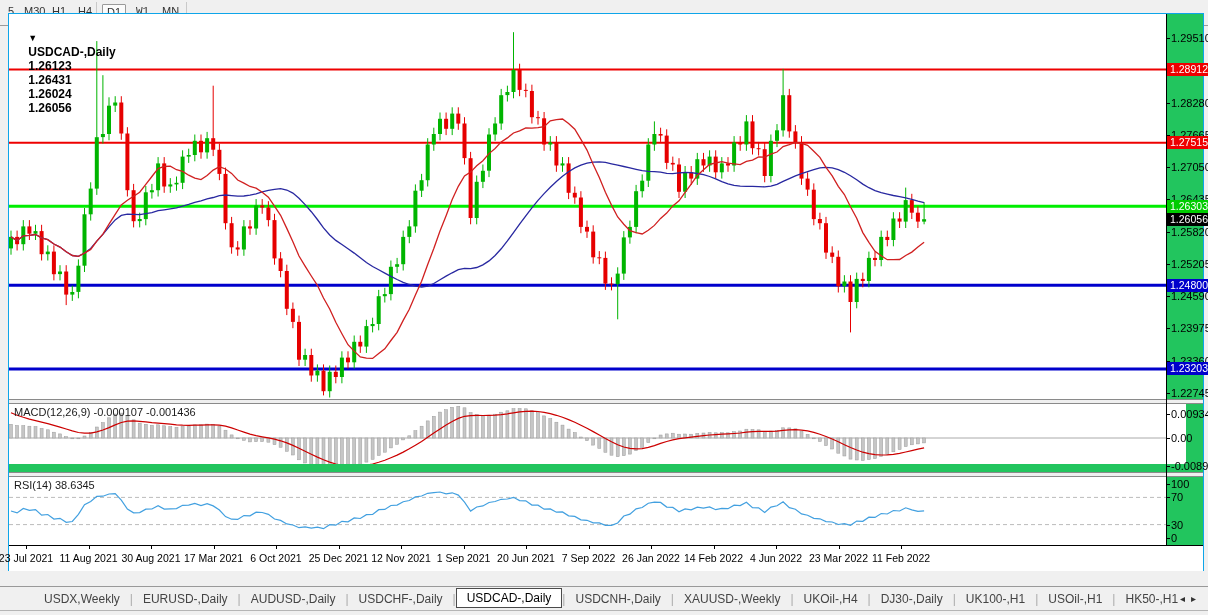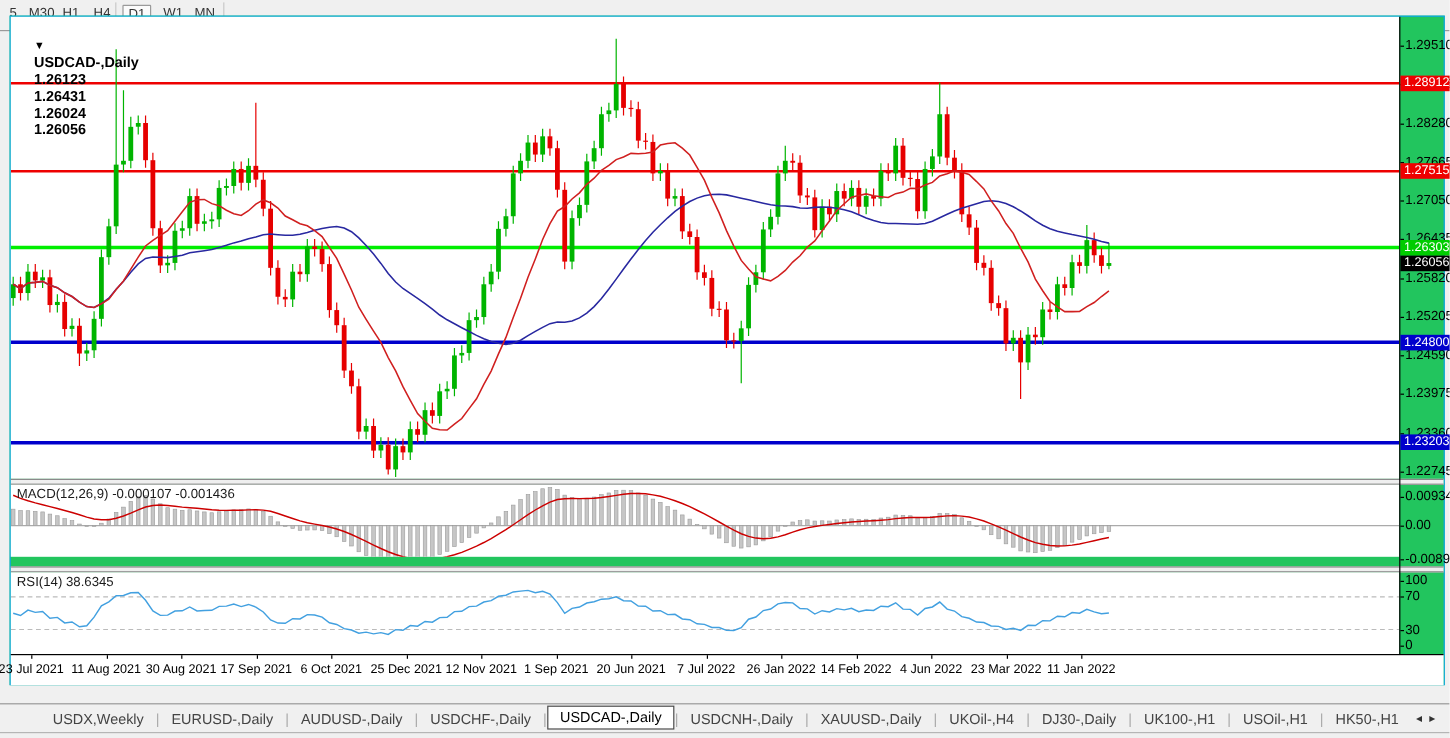--- a/index.html
+++ b/index.html
@@ -37,21 +37,21 @@
 </style>
 </head>
 <body>
 
 <div class="toolbar" id="tfbar">
     <span class="tf" style="left: 4px;">5</span>
     <span class="tf" style="left: 20px;">M30</span>
     <span class="tf" style="left: 48px;">H1</span>
     <span class="tf" style="left: 74px;">H4</span>
     <span class="tf active" style="left: 102px;">D1</span>
-    <span class="tf" style="left: 132px;">W1</span>
+    <span class="tf" style="left: 132px; font-family: Liberation Mono, monospace;">W1</span>
     <span class="tf" style="left: 158px;">MN</span>
     <span class="tbsep" style="left: 96px;"></span>
     <span class="tbsep" style="left: 186px;"></span>
   </div>
 
 <div class="chartwin">
 
   <div class="panel" id="mainPanel" style="top:0;height:385px;">
       <svg width="1157" height="385" xmlns="http://www.w3.org/2000/svg">
         <g>
@@ -375,21 +375,21 @@
     <span class="arr">▼</span>
     <span>USDCAD-,Daily</span>
     <span>1.26123</span>
     <span>1.26431</span>
     <span>1.26024</span>
     <span>1.26056</span>
   </div>
 
   <div class="sep" style="top:385px;"></div>
 
-  <div class="panel" id="macdPanel" style="top:390px;height:60px;">
+  <div class="panel" id="macdPanel" style="top:390px;height:60px;padding-left:20px;">
       <svg width="1157" height="68" xmlns="http://www.w3.org/2000/svg">
         <line x1="0" y1="34.0" x2="1157" y2="34.0" stroke="#aaaaaa" stroke-width="1"></line>
         <g>
           <rect x="0.5" y="20.3" width="3" height="13.7" fill="#c6c6c6" stroke="#9c9c9c" stroke-width="0.5"></rect>
           <rect x="6.6" y="21.5" width="3" height="12.5" fill="#c6c6c6" stroke="#9c9c9c" stroke-width="0.5"></rect>
           <rect x="12.8" y="21.6" width="3" height="12.4" fill="#c6c6c6" stroke="#9c9c9c" stroke-width="0.5"></rect>
           <rect x="18.9" y="22.2" width="3" height="11.8" fill="#c6c6c6" stroke="#9c9c9c" stroke-width="0.5"></rect>
           <rect x="25.0" y="22.6" width="3" height="11.4" fill="#c6c6c6" stroke="#9c9c9c" stroke-width="0.5"></rect>
           <rect x="31.1" y="24.4" width="3" height="9.6" fill="#c6c6c6" stroke="#9c9c9c" stroke-width="0.5"></rect>
           <rect x="37.3" y="25.8" width="3" height="8.2" fill="#c6c6c6" stroke="#9c9c9c" stroke-width="0.5"></rect>
@@ -588,60 +588,60 @@
     </div>
 
   <div class="dates" id="dateAxis">
       <div class="dtick" style="left:17px"></div>
       <div class="dlabel" style="left:17px">23 Jul 2021</div>
       <div class="dtick" style="left:79.5px"></div>
       <div class="dlabel" style="left:79.5px">11 Aug 2021</div>
       <div class="dtick" style="left:142px"></div>
       <div class="dlabel" style="left:142px">30 Aug 2021</div>
       <div class="dtick" style="left:204.5px"></div>
-      <div class="dlabel" style="left:204.5px">17 Sep 2021</div>
+      <div class="dlabel" style="left:204.5px">17 Mar 2021</div>
       <div class="dtick" style="left:267px"></div>
       <div class="dlabel" style="left:267px">6 Oct 2021</div>
       <div class="dtick" style="left:329.5px"></div>
       <div class="dlabel" style="left:329.5px">25 Dec 2021</div>
       <div class="dtick" style="left:392px"></div>
       <div class="dlabel" style="left:392px">12 Nov 2021</div>
       <div class="dtick" style="left:454.5px"></div>
       <div class="dlabel" style="left:454.5px">1 Sep 2021</div>
       <div class="dtick" style="left:517px"></div>
       <div class="dlabel" style="left:517px">20 Jun 2021</div>
       <div class="dtick" style="left:579.5px"></div>
-      <div class="dlabel" style="left:579.5px">7 Jul 2022</div>
+      <div class="dlabel" style="left:579.5px">7 Sep 2022</div>
       <div class="dtick" style="left:642px"></div>
       <div class="dlabel" style="left:642px">26 Jan 2022</div>
       <div class="dtick" style="left:704.5px"></div>
       <div class="dlabel" style="left:704.5px">14 Feb 2022</div>
       <div class="dtick" style="left:767px"></div>
       <div class="dlabel" style="left:767px">4 Jun 2022</div>
       <div class="dtick" style="left:829.5px"></div>
       <div class="dlabel" style="left:829.5px">23 Mar 2022</div>
       <div class="dtick" style="left:892px"></div>
-      <div class="dlabel" style="left:892px">11 Jan 2022</div>
+      <div class="dlabel" style="left:892px">11 Feb 2022</div>
     </div>
 </div>
 
 <div class="tabs" id="tabBar">
     <span class="tab">USDX,Weekly</span>
     <span class="tabdiv">|</span>
     <span class="tab">EURUSD-,Daily</span>
     <span class="tabdiv">|</span>
     <span class="tab">AUDUSD-,Daily</span>
     <span class="tabdiv">|</span>
     <span class="tab">USDCHF-,Daily</span>
     <span class="tabdiv">|</span>
     <span class="tab active">USDCAD-,Daily</span>
     <span class="tabdiv">|</span>
     <span class="tab">USDCNH-,Daily</span>
     <span class="tabdiv">|</span>
-    <span class="tab">XAUUSD-,Daily</span>
+    <span class="tab">XAUUSD-,Weekly</span>
     <span class="tabdiv">|</span>
     <span class="tab">UKOil-,H4</span>
     <span class="tabdiv">|</span>
     <span class="tab">DJ30-,Daily</span>
     <span class="tabdiv">|</span>
     <span class="tab">UK100-,H1</span>
     <span class="tabdiv">|</span>
     <span class="tab">USOil-,H1</span>
     <span class="tabdiv">|</span>
     <span class="tab">HK50-,H1</span>

